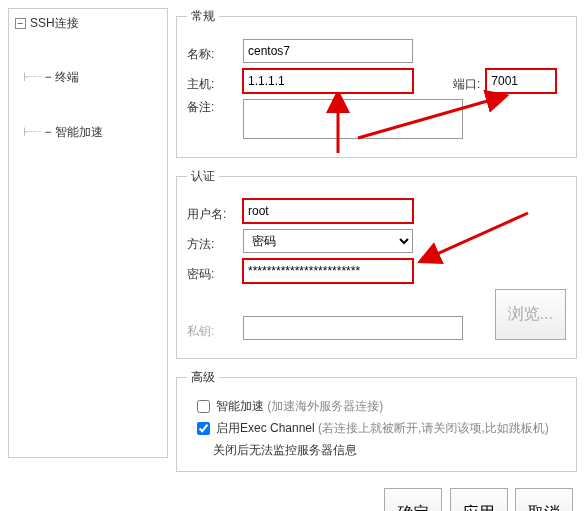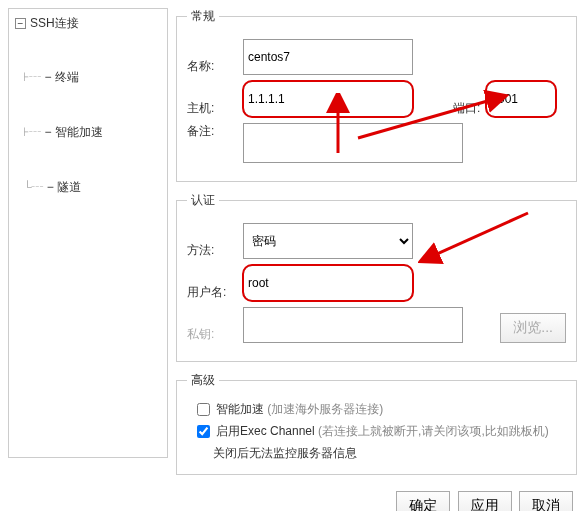--- a/index.html
+++ b/index.html
@@ -35,38 +35,38 @@
   legend { padding: 0 4px; color: #333; }
   .row { display: flex; align-items: flex-end; margin: 6px 0; }
   .lbl { width: 56px; color: #333; }
   .lbl.disabled { color: #aaa; }
   input[type=text], input[type=password], textarea, select {
     font-family: inherit;
     font-size: 12px;
     padding: 2px 4px;
     border: 1px solid #999;
     background: #fff;
-    height: 36px;
+    height: 24px;
   }
   textarea { height: 40px; resize: none; }
   .w-name { width: 170px; }
   .w-host { width: 170px; }
   .w-port { width: 70px; }
   .w-method { width: 170px; }
   .w-user { width: 170px; }
   .w-pass { width: 170px; }
   .w-pk { width: 220px; }
-  .highlight { outline: 2px solid #d00; outline-offset: -1px; border-radius: 9px; }
+  .highlight { outline: 2px solid #d00; outline-offset: -1px; }
   .port-lbl { margin-left: 40px; margin-right: 6px; }
   .btn {
     border: 1px solid #aaa;
     background: linear-gradient(#fdfdfd, #ededed);
-    padding: 5px 12px;
+    padding: 14px 12px;
     cursor: pointer;
-    font-size: 14px;
+    font-size: 16px;
     font-family: inherit;
   }
   .btn:disabled { color: #aaa; cursor: default; }
   .check-row { display: flex; align-items: flex-start; margin: 4px 0; padding-left: 6px; }
   .check-row input { margin-top: 2px; margin-right: 6px; }
   .check-note { color: #888; }
   .sub-note { padding-left: 26px; color: #333; margin-top: 2px; }
   .btn-bar { text-align: right; padding: 6px 4px 0 0; }
   .btn-bar .btn { margin-left: 4px; }
   svg.annot { position: absolute; pointer-events: none; }
@@ -77,21 +77,20 @@
 
 <div class="container">
 <div class="layout">
   <div class="tree-panel">
     <div class="tree-root">
       <span class="toggle">−</span><span>SSH连接</span>
     </div>
     <div class="tree-children">
       <div class="tree-item"><span class="line">⊦┄</span> <span class="toggle">−</span> <span>终端</span></div>
       <div class="tree-item"><span class="line">⊦┄</span> <span class="toggle">−</span> <span>智能加速</span></div>
-      <div class="tree-item"><span class="line">└┄</span> <span class="toggle">−</span> <span>隧道</span></div>
     </div>
   </div>
 
   <div class="right-panel">
     <fieldset>
       <legend>常规</legend>
       <div class="row">
         <span class="lbl">名称:</span>
         <input type="text" class="w-name" value="centos7" style="">
       </div>
@@ -103,28 +102,32 @@
       </div>
       <div class="row" style="align-items:flex-start">
         <span class="lbl">备注:</span>
         <textarea class="w-name" style="width: 220px;"></textarea>
       </div>
     </fieldset>
 
     <fieldset>
       <legend>认证</legend>
       <div class="row">
+        <span class="lbl">用户名:</span>
+        <input type="text" class="w-user highlight" value="root" style="">
+      </div>
+      <div class="row">
         <span class="lbl">方法:</span>
         <select class="w-method">
           <option>密码</option>
         </select>
       </div>
       <div class="row">
-        <span class="lbl">用户名:</span>
-        <input type="text" class="w-user highlight" value="root" style="">
+        <span class="lbl">密码:</span>
+        <input type="text" class="w-pass highlight" value="************************" style="">
       </div>
       <div class="row">
         <span class="lbl disabled">私钥:</span>
         <input type="text" class="w-pk" disabled="" style="">
         <span style="flex:1"></span>
         <button class="btn" disabled="">浏览...</button>
       </div>
     </fieldset>
 
     <fieldset>

